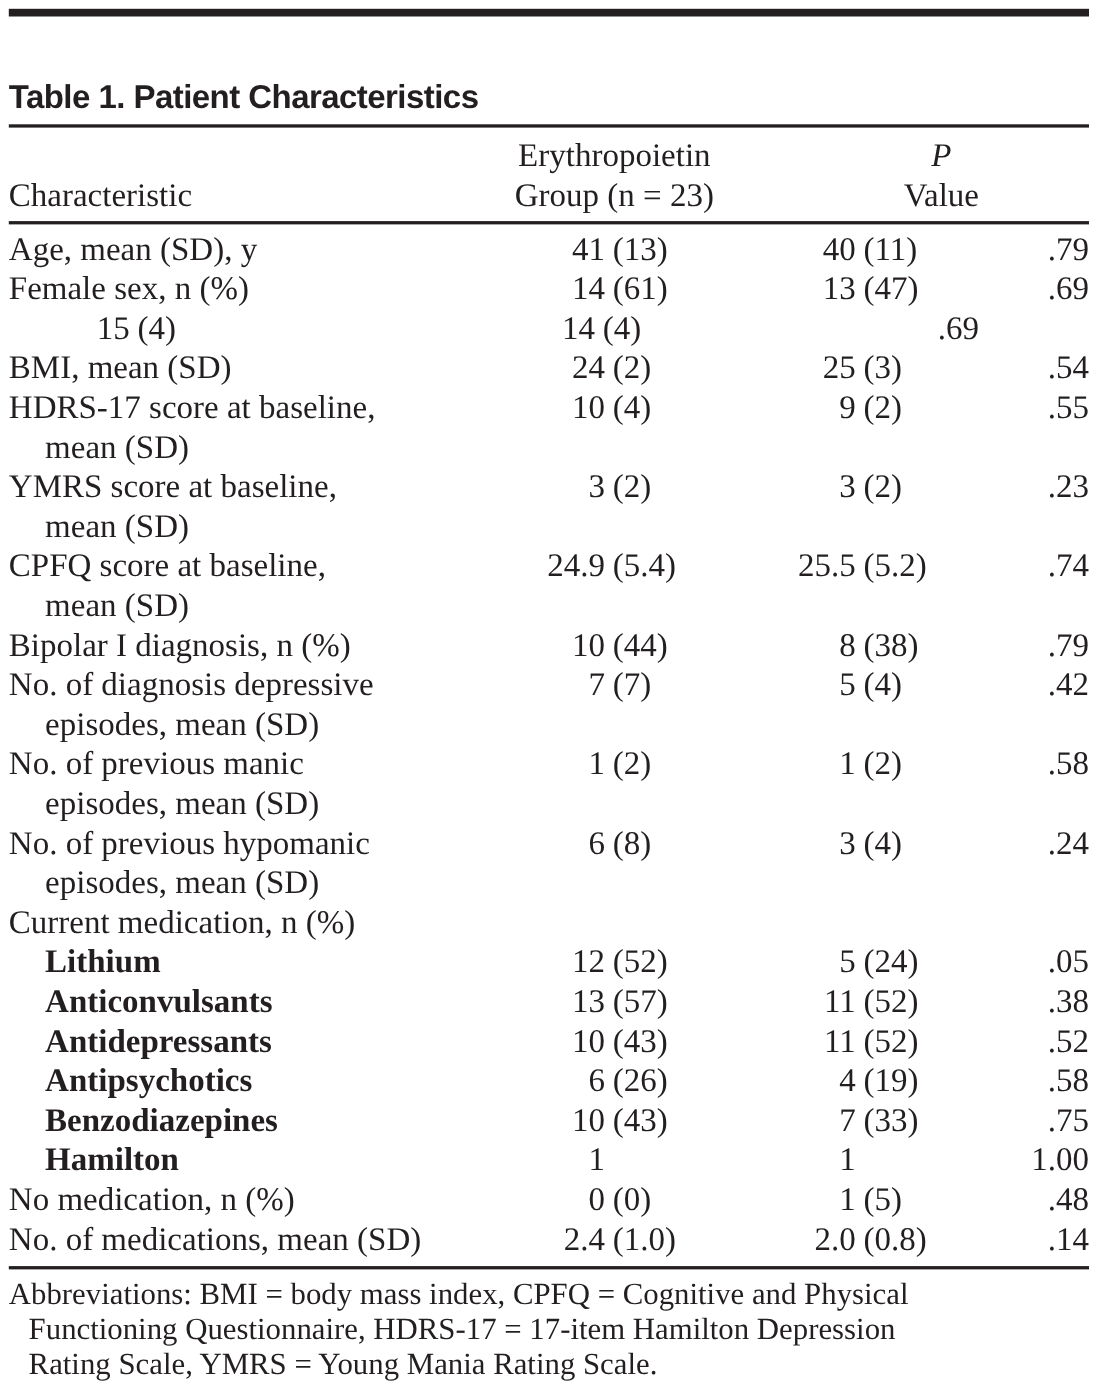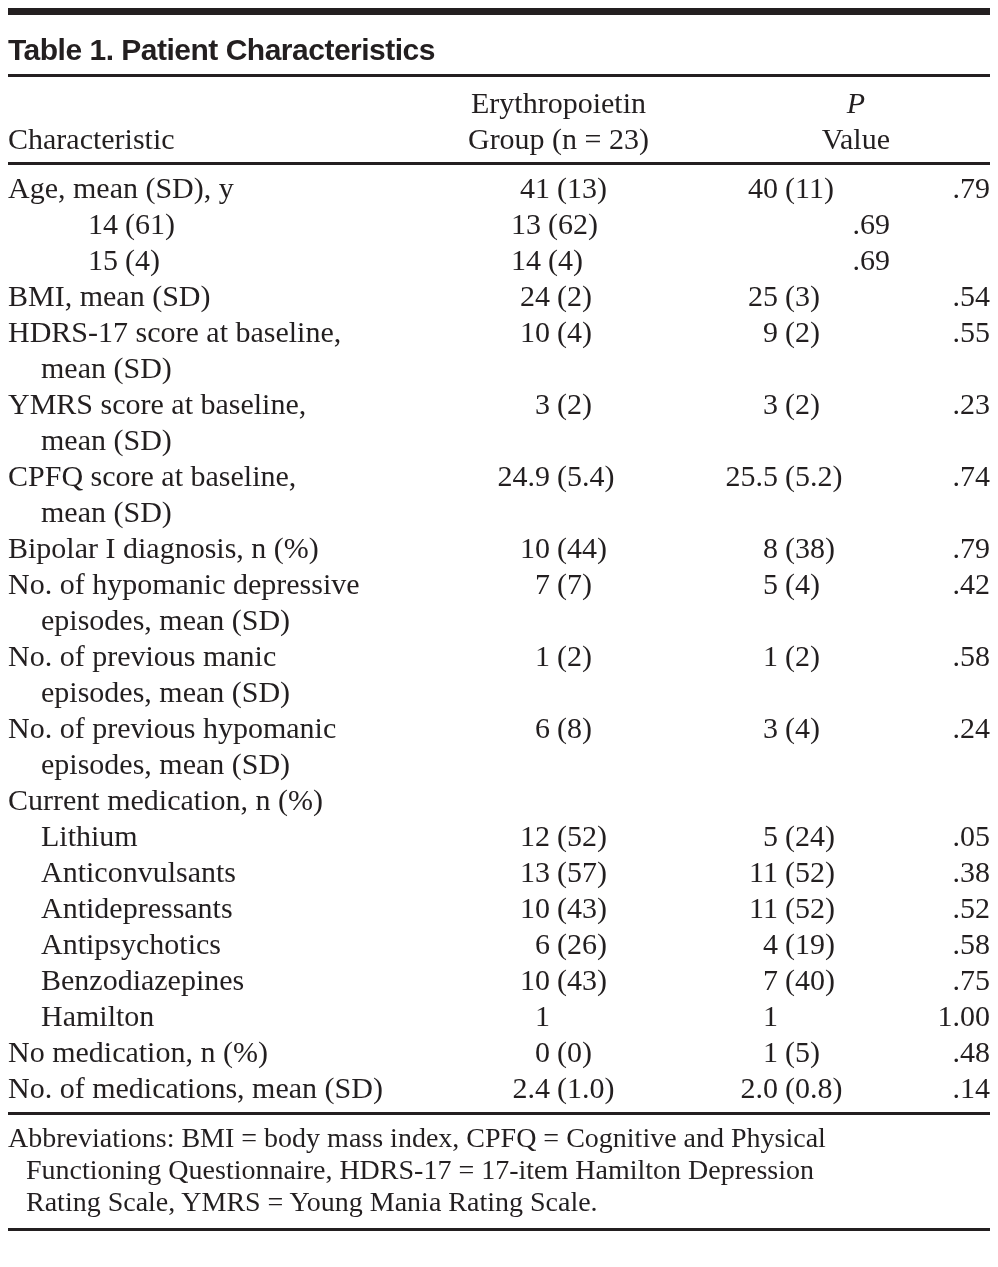--- a/index.html
+++ b/index.html
@@ -15,20 +15,21 @@
   .topbar { height:7px; background:#231f20; margin-top:8px; }
 
   .title {
     font-family:"Liberation Sans", sans-serif;
     font-weight:bold;
     font-size:30px;
     line-height:38px;
     letter-spacing:-0.5px;
     padding:16px 0 5px 0;
     color:#231f20;
+    margin-top:39px;
   }
   .rule { height:3px; background:#231f20; }
 
   .thead {
     display:grid;
     grid-template-columns:432px 237px 213px 100px;
     align-items:end;
     font-size:30px; line-height:36px;
     padding:8px 0 5px 0;
     border-bottom:3px solid #231f20;
@@ -42,21 +43,21 @@
     font-size:30px; line-height:36px;
     padding:5px 0 6px 0;
     border-bottom:3px solid #231f20;
   }
   .row {
     display:grid;
     grid-template-columns:432px 237px 213px 100px;
     align-items:start;
   }
   .lbl { white-space:nowrap; }
-  .lbl.indent1 { padding-left:33px; }
+  .lbl.indent1 { padding-left:33px;font-weight:bold; }
   .lbl2 { padding-left:33px; white-space:nowrap; }
   .c-val { display:flex; }
   .vnum { display:inline-block; text-align:right; white-space:pre; }
   .c-epo .vnum { width:110px; }
   .c-sal .vnum { width:101px; }
   .vparen { margin-left:7px; white-space:pre; }
   .c-p { text-align:right; }
 
   .footnote {
     font-size:28px; line-height:32px;
@@ -102,27 +103,31 @@
           <span class="vparen">(13)</span>
     </div>
     <div class="cell c-val c-sal">
       <span class="vnum">40</span>
           <span class="vparen">(11)</span>
     </div>
     <div class="cell c-p">.79</div>
   </div>
 
   <div class="row">
+    <div class="cell c-label">
+      <div class="lbl">Female sex, n (%)</div>
+
+    </div>
     <div class="cell c-val c-epo">
       <span class="vnum">14</span>
           <span class="vparen">(61)</span>
     </div>
     <div class="cell c-val c-sal">
       <span class="vnum">13</span>
-          <span class="vparen">(62)</span>
+          <span class="vparen">(47)</span>
     </div>
     <div class="cell c-p">.69</div>
   </div>
 
   <div class="row">
     <div class="cell c-val c-epo">
       <span class="vnum">15</span>
           <span class="vparen">(4)</span>
     </div>
     <div class="cell c-val c-sal">
@@ -207,21 +212,21 @@
     </div>
     <div class="cell c-val c-sal">
       <span class="vnum">8</span>
           <span class="vparen">(38)</span>
     </div>
     <div class="cell c-p">.79</div>
   </div>
 
   <div class="row">
     <div class="cell c-label">
-      <div class="lbl">No. of hypomanic depressive</div>
+      <div class="lbl">No. of diagnosis depressive</div>
       <div class="lbl2">episodes, mean (SD)</div>
     </div>
     <div class="cell c-val c-epo">
       <span class="vnum">7</span>
           <span class="vparen">(7)</span>
     </div>
     <div class="cell c-val c-sal">
       <span class="vnum">5</span>
           <span class="vparen">(4)</span>
     </div>
@@ -344,21 +349,21 @@
     <div class="cell c-label">
       <div class="lbl indent1">Benzodiazepines</div>
 
     </div>
     <div class="cell c-val c-epo">
       <span class="vnum">10</span>
           <span class="vparen">(43)</span>
     </div>
     <div class="cell c-val c-sal">
       <span class="vnum">7</span>
-          <span class="vparen">(40)</span>
+          <span class="vparen">(33)</span>
     </div>
     <div class="cell c-p">.75</div>
   </div>
 
   <div class="row">
     <div class="cell c-label">
       <div class="lbl indent1">Hamilton</div>
 
     </div>
     <div class="cell c-val c-epo">

